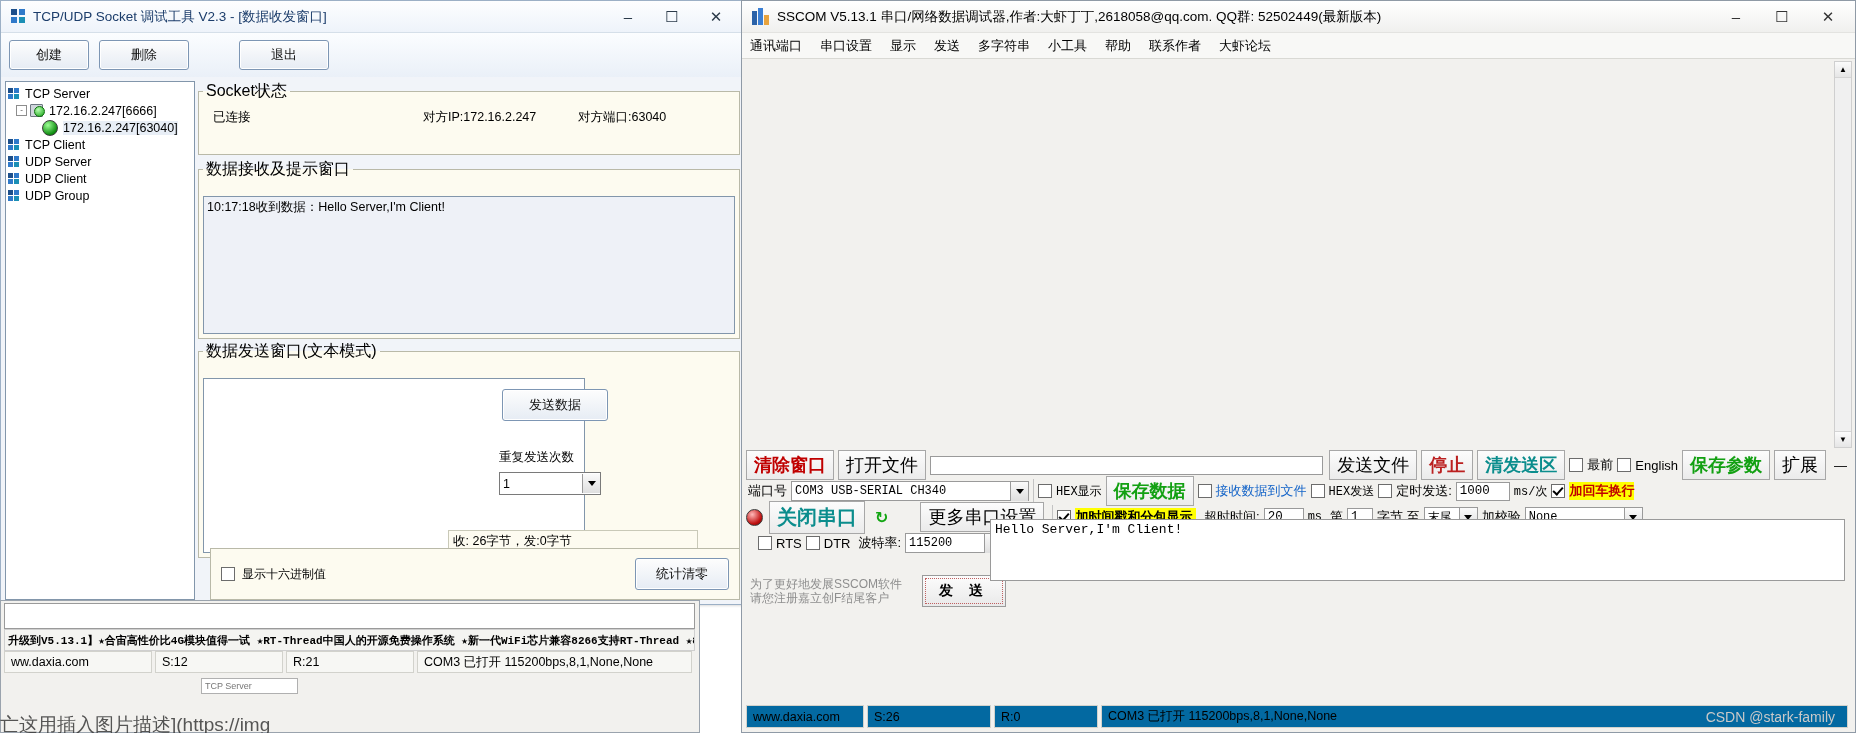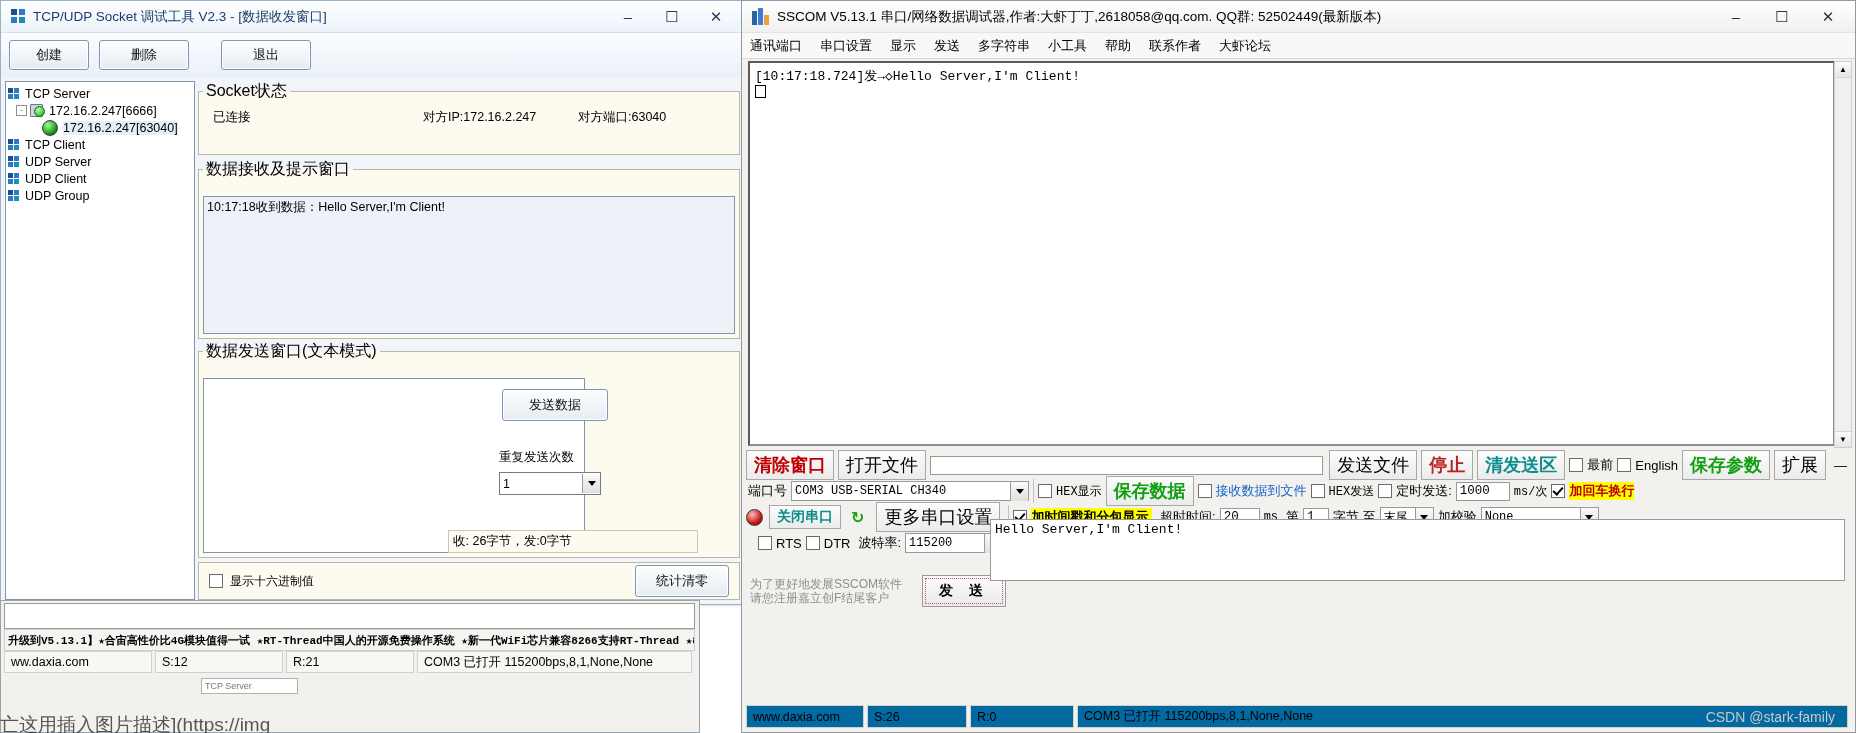--- a/index.html
+++ b/index.html
@@ -23,21 +23,21 @@
   #socketTitle .cap{font-size:13.5px;color:#1c3d6b;}
   #socketTitle .caps{margin-left:auto;display:flex;}
   #socketTitle .caps div{width:44px;height:30px;display:flex;align-items:center;
         justify-content:center;font-size:15px;color:#2b3a49;}
 
   #socketTool{height:44px;border-bottom:1px solid #c8d3e0;
         background:linear-gradient(#fbfdff,#eaf0f8);display:flex;align-items:center;padding-left:8px;gap:10px;}
   .wbtn{background:linear-gradient(#fdfdfd,#e6ecf4);border:1px solid #7d96b4;border-radius:3px;
         font-size:13px;padding:5px 0;text-align:center;cursor:default;color:#101010;
         box-shadow:inset 0 0 0 1px #fff;}
-  #btnCreate{width:78px;} #btnDelete{width:88px;} #btnExit{width:88px;margin-left:22px;}
+  #btnCreate{width:78px;} #btnDelete{width:88px;} #btnExit{width:88px;margin-left:40px;}
 
   #socketBody{position:absolute;left:0;top:76px;right:0;bottom:0;display:flex;background:#f1f4f9;}
   #tree{width:190px;margin:4px 0 4px 4px;background:#fff;border:1px solid #8296ab;
         padding:3px 2px;box-sizing:border-box;overflow:hidden;}
   .tnode{display:flex;align-items:center;height:17px;font-size:12.5px;white-space:nowrap;}
   .tnode .sq{width:12px;height:12px;position:relative;margin-right:5px;flex:0 0 12px;}
   .tnode .sq i{position:absolute;width:5px;height:5px;}
   .tnode .sq i:nth-child(1){left:0;top:0;background:#1d4f8b;}
   .tnode .sq i:nth-child(2){left:6px;top:0;background:#2f79c9;}
   .tnode .sq i:nth-child(3){left:0;top:6px;background:#2f79c9;}
@@ -81,21 +81,21 @@
   #lblRepeat{margin:28px 0 0 54px;font-size:12.5px;}
   #repeatSel{margin:6px 0 0 54px;width:100px;height:21px;border:1px solid #7a7a7a;background:#fff;
         display:flex;align-items:center;font-size:12.5px;}
   #repeatSel .v{flex:1;padding-left:3px;}
   .ddarrow{width:17px;height:19px;border-left:1px solid #9a9a9a;
         background:linear-gradient(#fafafa,#dfdfdf);display:flex;align-items:center;justify-content:center;}
   .ddarrow:after{content:"";border-left:4px solid transparent;border-right:4px solid transparent;
         border-top:5px solid #000;}
   #byteCount{position:absolute;left:3px;bottom:0;width:250px;border:1px solid #c9c9b8;
         background:#fdfbf0;font-size:12.5px;padding:2px 4px;box-sizing:border-box;}
-  #bottomBar{position:absolute;left:0;right:0;bottom:0;height:38px;border:1px solid #b9b9a8;
+  #bottomBar{position:absolute;left:12px;right:0;bottom:0;height:52px;border:1px solid #b9b9a8;
         background:#fdfbf0;display:flex;align-items:center;padding:0 10px;box-sizing:border-box;}
   .cbx{width:12px;height:12px;border:1px solid #6c6c6c;background:#fff;display:inline-block;
         position:relative;flex:0 0 12px;}
   .cbx.on:after{content:"";position:absolute;left:3px;top:0px;width:4px;height:8px;
         border:solid #000;border-width:0 2px 2px 0;transform:rotate(42deg);}
   #btnStatZero{margin-left:auto;width:92px;padding:6px 0;}
 
   
   #sscom{left:741px;top:0;width:1115px;height:733px;background:#f2f1ee;
          border:1px solid #8f9aa6;}
@@ -341,24 +341,20 @@
     <span>串口设置</span>
     <span>显示</span>
     <span>发送</span>
     <span>多字符串</span>
     <span>小工具</span>
     <span>帮助</span>
     <span>联系作者</span>
     <span>大虾论坛</span>
   </div>
 
-  <div id="ssTerm">
-    <div>[10:17:18.724]发→◇Hello Server,I'm Client!</div>
-    <span class="cursorbox"></span>
-  </div>
   <div id="ssScroll">
     <div class="arr">▲</div>
     <div class="arr bot">▼</div>
   </div>
 
   <div id="ssPanel">
 
     <div class="ssRow" style="height:24px;">
       <span class="ssbtn red">清除窗口</span>
       <span class="ssbtn">打开文件</span>
@@ -392,23 +388,23 @@
       <span class="cbx"></span>
       <span class="lbl">定时发送:</span>
       <span class="txtin" style="width:54px;">1000</span>
       <span class="lbl mono">ms/次</span>
       <span class="cbx on"></span>
       <span class="lbl hl" style="font-weight:bold;color:#c00000;">加回车换行</span>
     </div>
 
     <div class="ssRow" style="height:24px;margin-top:2px;">
       <span class="redcircle"></span>
-      <span class="ssbtn teal" style="margin-left:6px;font-size:14px;">关闭串口</span>
+      <span class="ssbtn teal" style="margin-left:6px;font-size:20px;">关闭串口</span>
       <span class="refresh">↻</span>
-      <span class="ssbtn" style="margin-left:6px;">更多串口设置</span>
+      <span class="ssbtn" style="margin-left:26px;">更多串口设置</span>
       <span class="sep"></span>
       <span class="cbx on"></span>
       <span class="lbl hl" style="font-weight:bold;">加时间戳和分包显示,</span>
       <span class="lbl">超时时间:</span>
       <span class="txtin" style="width:40px;">20</span>
       <span class="lbl mono">ms</span>
       <span class="lbl">第</span>
       <span class="txtin" style="width:26px;">1</span>
       <span class="lbl">字节 至</span>
       <span class="cmbx" style="width:54px;">
@@ -438,20 +434,20 @@
   <div style="position:absolute;left:8px;top:576px;width:160px;" id="regNote">
     <div>为了更好地发展SSCOM软件</div>
     <div>请您注册嘉立创F结尾客户</div>
   </div>
   <div id="sendBigBtn" style="position:absolute;left:180px;top:574px;">发 送</div>
   <div id="ssSendBox" style="position:absolute;left:248px;top:518px;right:10px;height:62px;">Hello Server,I'm Client!</div>
 
 
   <div id="ssStatus">
     <div class="cell" style="width:118px;">www.daxia.com</div>
-    <div class="cell" style="width:100px;">S:26</div>
+    <div class="cell" style="width:124px;">S:26</div>
     <div class="cell" style="width:104px;">R:0</div>
     <div class="cell" style="flex:1;">
       <span>COM3 已打开  115200bps,8,1,None,None</span>
       <span class="wm">CSDN @stark-family</span>
     </div>
   </div>
 </div>
 
 </body></html>

